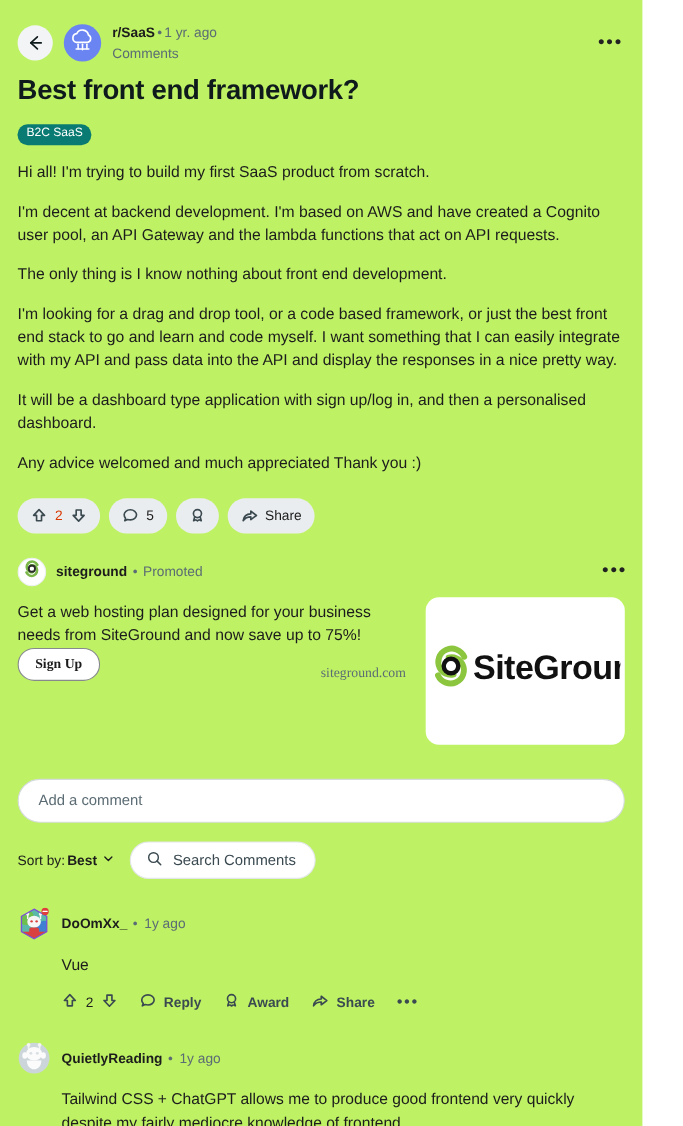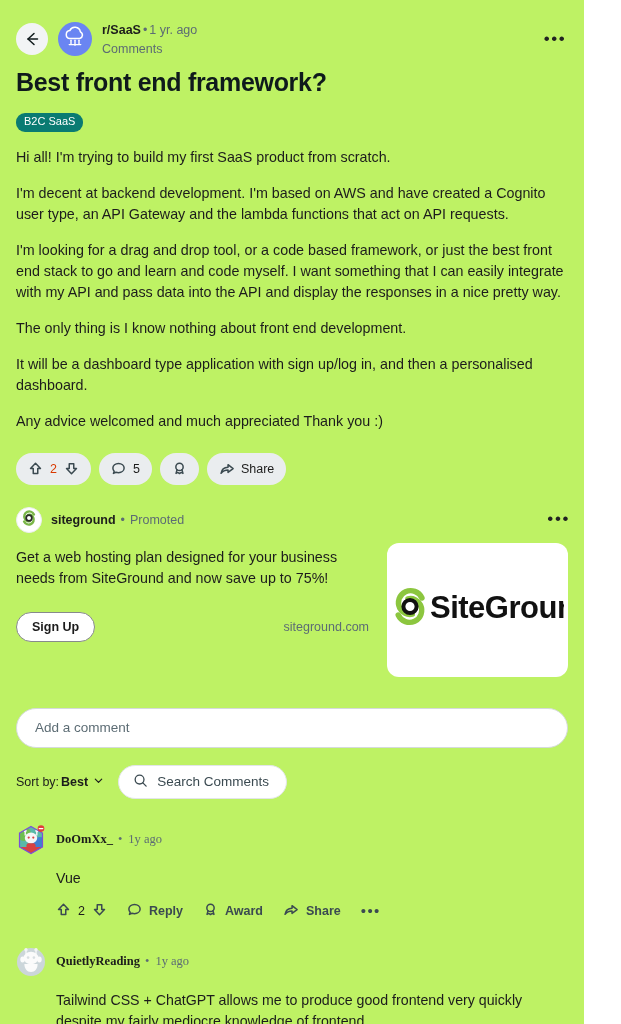--- a/index.html
+++ b/index.html
@@ -201,22 +201,22 @@
   }
   .ad-text-col { flex: 1 1 auto; padding-right: 12px; }
   .ad-desc {
     font-size: 14.3px;
     line-height: 1.48;
     color: #1c1c1c;
     max-width: 375px;
   }
   .ad-cta-row {
     display: flex;
-    align-items: center;
-    margin-top: 23px;
+    align-items: flex-end;
+    font-family: Liberation Serif, serif;
   }
   .signup-btn {
     border: 1px solid #878a8c;
     border-radius: 16px;
     height: 30px;
     padding: 0 15px;
     display: flex;
     align-items: center;
     font-size: 12.5px;
     font-weight: bold;
@@ -282,21 +282,21 @@
     align-items: center;
     gap: 9px;
     padding: 0 17px 0 14px;
     font-size: 13.5px;
     color: #3b4a51;
     background: #fff;
   }
 
   
   .comment { padding: 0 16px; margin-top: 26px; }
-  .comment-head { display: flex; align-items: center; font-family: Liberation Serif, serif; }
+  .comment-head { display: flex; align-items: center; }
   .c-avatar {
     width: 30px;
     height: 30px;
     flex: 0 0 auto;
     position: relative;
     overflow: visible;
   }
   .c-author {
     margin-left: 10px;
     font-size: 12.5px;
@@ -384,23 +384,23 @@
   </div>
 
   <h1 class="post-title">Best front end framework?</h1>
 
   <div class="flair-row">
     <span class="flair">B2C SaaS</span>
   </div>
 
   <div class="post-body">
     <p>Hi all! I'm trying to build my first SaaS product from scratch.</p>
-    <p>I'm decent at backend development. I'm based on AWS and have created a Cognito user type, an API Gateway and the lambda functions that act on API requests.</p>
+    <p>I'm decent at backend development. I'm based on AWS and have created a Cognito user pool, an API Gateway and the lambda functions that act on API requests.</p>
+    <p>The only thing is I know nothing about front end development.</p>
     <p>I'm looking for a drag and drop tool, or a code based framework, or just the best front end stack to go and learn and code myself. I want something that I can easily integrate with my API and pass data into the API and display the responses in a nice pretty way.</p>
-    <p>The only thing is I know nothing about front end development.</p>
     <p>It will be a dashboard type application with sign up/log in, and then a personalised dashboard.</p>
     <p>Any advice welcomed and much appreciated Thank you :)</p>
   </div>
 
   <div class="action-bar">
 
     <div class="pill">
       <span>
         <svg width="15" height="15" viewBox="0 0 16 16">
           <path d="M8 2.4 L13.3 8 L10.4 8 L10.4 13.2 L5.6 13.2 L5.6 8 L2.7 8 Z" class="icon-stroke" stroke-linejoin="round"></path>

